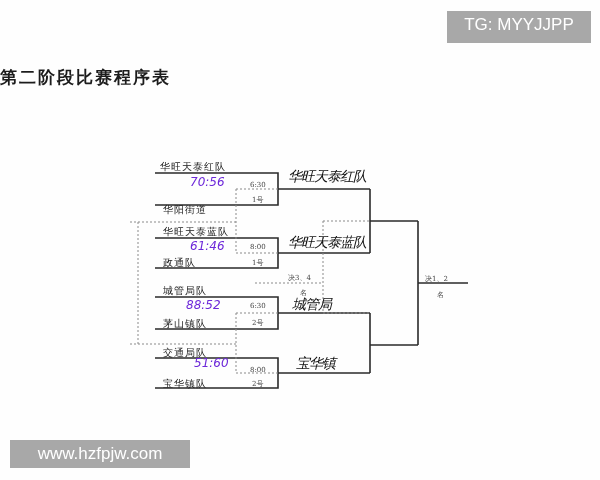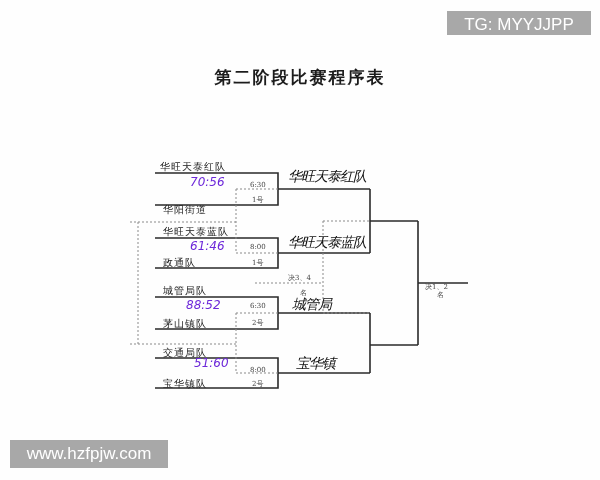--- a/index.html
+++ b/index.html
@@ -1,20 +1,20 @@
 <!DOCTYPE html>
 <html><head>
   <meta charset="utf-8">
   <style>
     html, body { margin: 0; padding: 0; }
     body { width: 600px; height: 480px; background: #ffffff; position: relative; overflow: hidden; font-family: "DejaVu Serif", serif; }
     .page { position: absolute; left: 0; top: 0; width: 600px; height: 480px; background: #fefefe; }
-    .title { position: absolute; left: 0; width: 600px; top: 66px; text-align: center; font-size: 17px; font-weight: bold; letter-spacing: 2px; color: #1c1c1c; font-family: "DejaVu Sans", sans-serif; }
-    .wm-tr { position: absolute; left: 447px; top: 11px; width: 144px; height: 24px; background: #a8a8a8; color: #ffffff; font-family: "Liberation Sans", sans-serif; font-size: 17px; line-height: 28px; text-align: center; }
-    .wm-bl { position: absolute; left: 10px; top: 440px; width: 158px; height: 28px; background: #a8a8a8; color: #ffffff; font-family: "Liberation Sans", sans-serif; font-size: 17px; line-height: 28px; text-align: center; }
+    .title { position: absolute; left: 0; width: 600px; top: 66px; font-size: 17px; font-weight: bold; letter-spacing: 2px; color: #1c1c1c; font-family: "DejaVu Sans", sans-serif; }
+    .wm-tr { position: absolute; left: 447px; top: 11px; width: 144px; height: 32px; background: #a8a8a8; color: #ffffff; font-family: "Liberation Sans", sans-serif; font-size: 17px; line-height: 28px; text-align: center; }
+    .wm-bl { position: absolute; left: 10px; top: 440px; width: 180px; height: 28px; background: #a8a8a8; color: #ffffff; font-family: "Liberation Sans", sans-serif; font-size: 17px; line-height: 28px; text-align: center; }
     svg.bracket { position: absolute; left: 0; top: 0; width: 600px; height: 480px; }
     .team { position: absolute; font-size: 10px; color: #222; font-family: "DejaVu Sans", sans-serif; letter-spacing: 1px; }
     .score { position: absolute; font-size: 12px; color: #6d28d9; font-style: italic; font-family: "DejaVu Sans", sans-serif; margin-left: 20px; }
     .small { position: absolute; font-size: 7px; color: #444; font-family: "DejaVu Serif", serif; }
     .hand { position: absolute; font-size: 14px; color: #111; font-style: italic; font-family: "DejaVu Serif", serif; letter-spacing: -1px; }
   </style>
 </head>
 <body>
 
 <div class="page">
@@ -88,17 +88,17 @@
   <div class="small" style="left:252px; top:318px;">2号</div>
   <div class="hand" style="left:292px; top:296px;">城管局</div>
 
   <div class="team" style="left:163px; top:346px;">交通局队</div>
   <div class="score" style="left:174px; top:356px;">51:60</div>
   <div class="team" style="left:163px; top:377px;">宝华镇队</div>
   <div class="small" style="left:250px; top:366px;">8:00</div>
   <div class="small" style="left:252px; top:379px;">2号</div>
   <div class="hand" style="left:296px; top:355px;">宝华镇</div>
 
-  <div class="small" style="left:425px; top:282px;">决1、2</div>
+  <div class="small" style="left:425px; top:274px;">决1、2</div>
   <div class="small" style="left:437px; top:290px;">名</div>
 
   <div class="wm-bl">www.hzfpjw.com</div>
 </div>
 
 </body></html>

